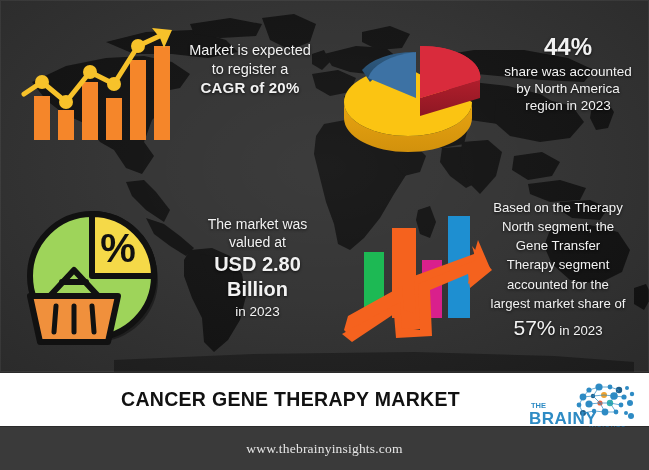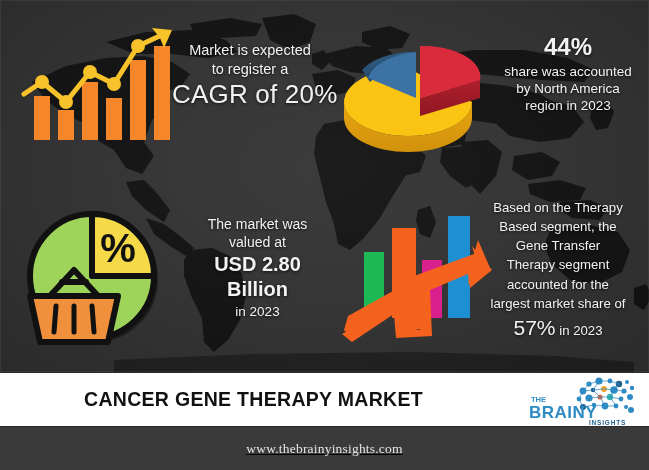--- a/index.html
+++ b/index.html
@@ -40,21 +40,21 @@
     text-align:center;
     line-height:1.28;
     z-index:6;
     text-shadow:0 1px 3px rgba(0,0,0,0.75);
   }
   .stat-text .ln{display:block;white-space:nowrap;}
   .b{font-weight:normal;}
 
   
   #stat-cagr{left:172px;top:41px;width:156px;font-size:14.5px;}
-  #stat-cagr .big{font-size:26px;font-weight:normal;letter-spacing:.2px;}
+  #stat-cagr .big{font-size:15px;font-weight:bold;letter-spacing:.2px;}
 
   #stat-na{left:492px;top:32px;width:152px;font-size:13.5px;}
   #stat-na .big{font-size:24px;font-weight:bold;}
 
   #stat-value{left:186px;top:216px;width:143px;font-size:14px;}
   #stat-value .big{font-size:20px;font-weight:bold;}
   #stat-value .small{font-size:13.5px;}
 
   #stat-seg{left:470px;top:198px;width:176px;font-size:13.2px;line-height:1.45;text-align:center;}
 
@@ -66,38 +66,39 @@
   #icon-bars{left:338px;top:198px;width:160px;height:150px;}
 
   
   #title-bar{
     position:absolute;left:0;top:372px;width:649px;height:55px;
     background:#ffffff;
     display:flex;align-items:center;
     box-sizing:border-box;
     border-top:1px solid #2b2b2b;
     border-bottom:1px solid #2b2b2b;
+    padding-left:37px;
   }
   #page-title{
     color:#111111;
     font-size:19.5px;
     font-weight:bold;
     letter-spacing:.3px;
     margin-left:84px;
     white-space:nowrap;
     font-family:"Liberation Sans",sans-serif;
   }
   #brand-logo{
-    position:absolute;right:10px;top:3px;
+    position:absolute;right:10px;top:9px;
     width:112px;height:50px;margin-left:16px;
   }
   #url-bar{
     position:absolute;left:0;top:427px;width:649px;height:43px;
     background:#3a3a3a;
-    display:flex;align-items:center;justify-content:center;text-decoration:underline;
+    display:flex;align-items:center;justify-content:center;
   }
   #url-text{
     color:#e6e6e6;font-size:13.5px;letter-spacing:.2px;
     font-family:"Liberation Serif",serif;
   }
 </style>
 </head>
 <body>
 
 <div id="infographic">
@@ -260,21 +261,21 @@
   <div class="stat-text" id="stat-value">
     <span class="ln">The market was</span>
     <span class="ln">valued at</span>
     <span class="ln big">USD 2.80</span>
     <span class="ln big">Billion</span>
     <span class="ln small">in 2023</span>
   </div>
 
   <div class="stat-text" id="stat-seg">
     <span class="ln"><span>Based on the </span><span class="b">Therapy</span></span>
-    <span class="ln"><span class="b">Based</span><span> segment, the</span></span>
+    <span class="ln"><span class="b">North</span><span> segment, the</span></span>
     <span class="ln b">Gene Transfer</span>
     <span class="ln"><span class="b">Therapy</span><span> segment</span></span>
     <span class="ln">accounted for the</span>
     <span class="ln">largest market share of</span>
     <span class="ln"><span class="b" style="font-size:21px">57%</span><span class="b"> in 2023</span></span>
   </div>
 
   <div id="title-bar">
     <span id="page-title">CANCER GENE THERAPY MARKET</span>
 

